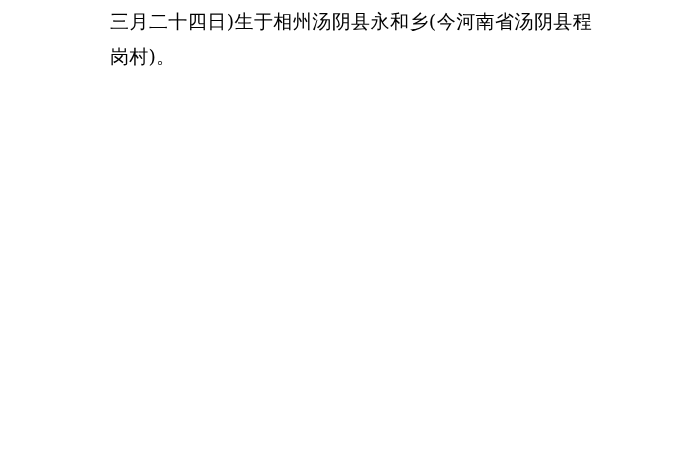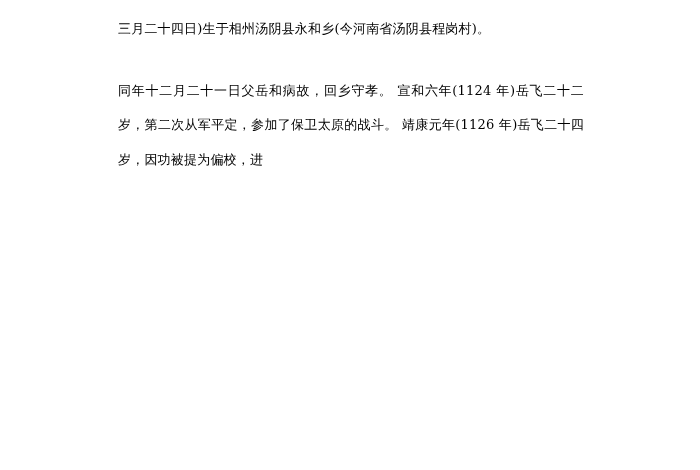--- a/index.html
+++ b/index.html
@@ -18,22 +18,22 @@
     width: 700px;
     height: 470px;
     background: #ffffff;
     box-sizing: border-box;
     padding: 0 108px 0 110px;
   }
   .doc-body {
     padding-top: 4px;
   }
   .para {
-    margin: 8px;
-    font-size: 13px;
+    margin: 0;
+    font-size: 19px;
     line-height: 34.5px;
     color: #000000;
     text-align: justify;
     text-justify: inter-ideograph;
     letter-spacing: 0.2px;
     word-break: break-all;
     white-space: pre-wrap;
   }
   .para + .para {
     margin-top: 0;
@@ -42,15 +42,14 @@
     height: 11px;
   }
 </style>
 </head>
 <body>
 
 <div class="page">
   <div class="doc-body">
     <p class="para">三月二十四日)生于相州汤阴县永和乡(今河南省汤阴县程岗村)。</p>
     <div class="spacer-para"></div>
-    <p class="para">同年十二月二十一日父岳和病故，回乡守孝。 宣和六年(1124 年)岳飞二十二岁，第二次从军平定，参加了保卫太原的战斗。 靖康元年(1126 年)岳飞二十四岁，因功被提为偏校，进</p>
   </div>
 </div>
 
 </body></html>

